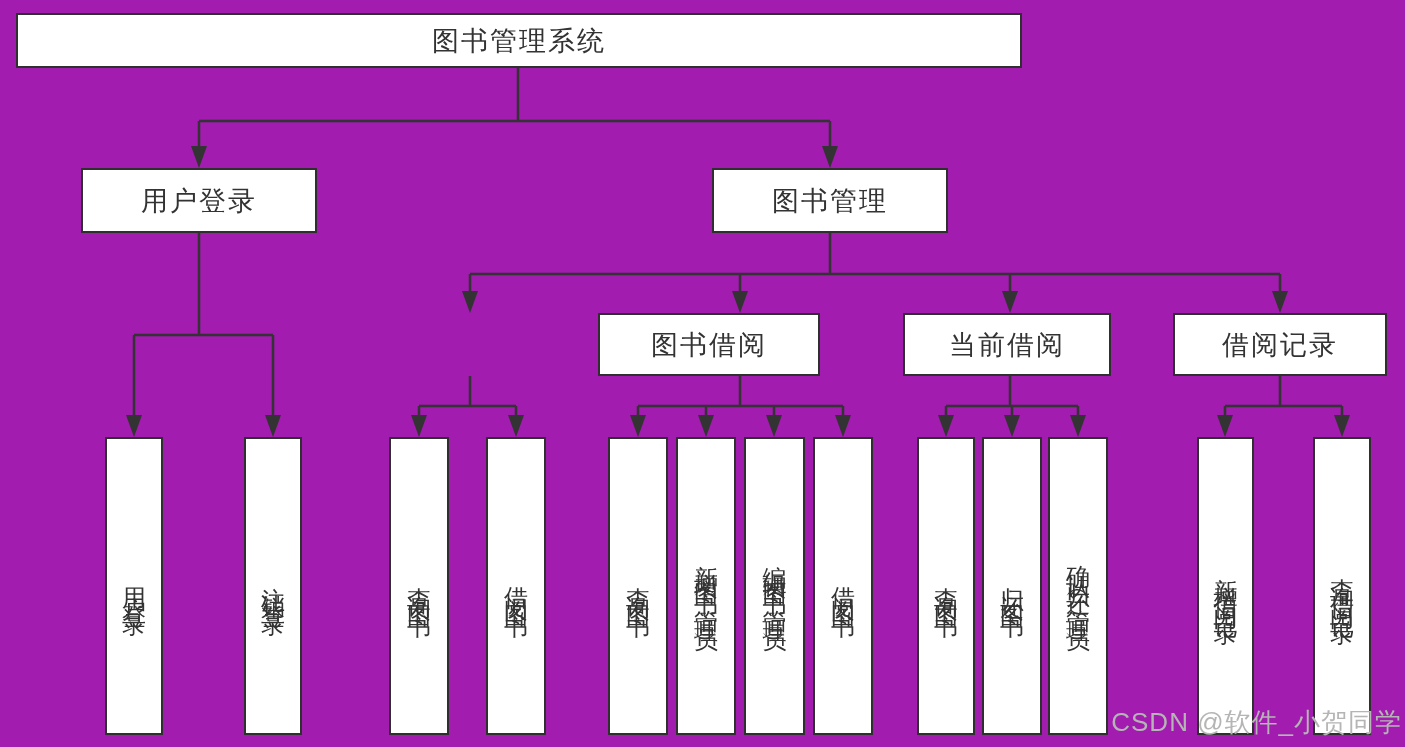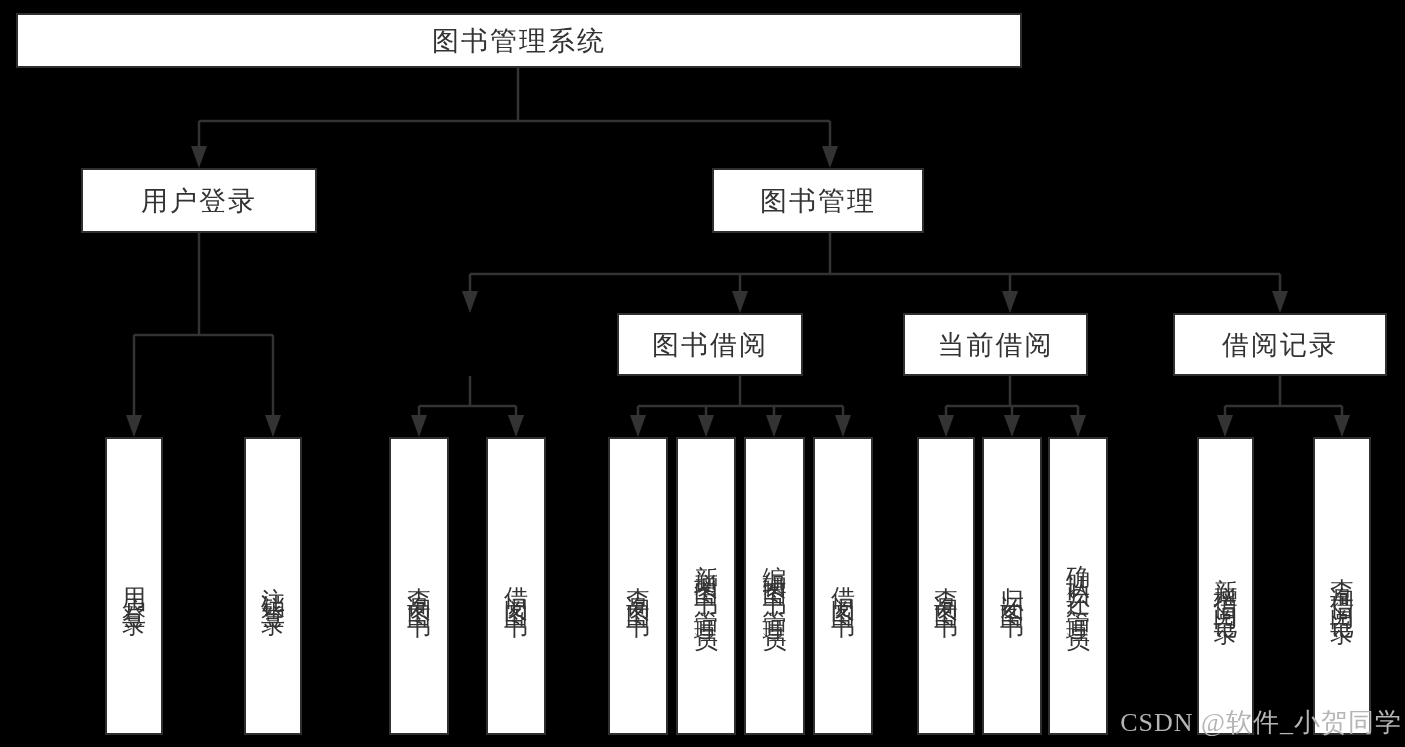--- a/index.html
+++ b/index.html
@@ -1,22 +1,22 @@
 <!DOCTYPE html>
 <html><head>
 <meta charset="utf-8">
 <style>
   html, body { margin: 0; padding: 0; background: #ffffff; }
   .canvas {
     position: relative;
     width: 1405px;
     height: 747px;
-    background: #000000;
+    background: #a21caf;
     overflow: hidden;
-    font-family: Liberation Serif, serif;
+    font-family: Liberation Sans, sans-serif;
     color: #333333;
   }
   .connectors {
     position: absolute;
     left: 0; top: 0;
     width: 1405px; height: 747px;
   }
   .node {
     position: absolute;
     box-sizing: border-box;
@@ -88,28 +88,28 @@
     </g>
   </svg>
 
   <div class="node" style="left:16px;top:13px;width:1006px;height:55px">
     <span>图书管理系统</span>
   </div>
 
   <div class="node" style="left:81px;top:168px;width:236px;height:65px">
     <span>用户登录</span>
   </div>
-  <div class="node" style="left:712px;top:168px;width:212px;height:65px">
+  <div class="node" style="left:712px;top:168px;width:236px;height:65px">
     <span>图书管理</span>
   </div>
 
-  <div class="node" style="left:617px;top:313px;width:186px;height:63px">
+  <div class="node" style="left:598px;top:313px;width:222px;height:63px">
     <span>图书借阅</span>
   </div>
-  <div class="node" style="left:903px;top:313px;width:185px;height:63px">
+  <div class="node" style="left:903px;top:313px;width:208px;height:63px">
     <span>当前借阅</span>
   </div>
   <div class="node" style="left:1173px;top:313px;width:214px;height:63px">
     <span>借阅记录</span>
   </div>
 
   <div class="node leaf" style="left:105px;top:437px;width:58px;height:298px">
     <span class="vtext">用户登录</span>
   </div>
   <div class="node leaf" style="left:244px;top:437px;width:58px;height:298px">

